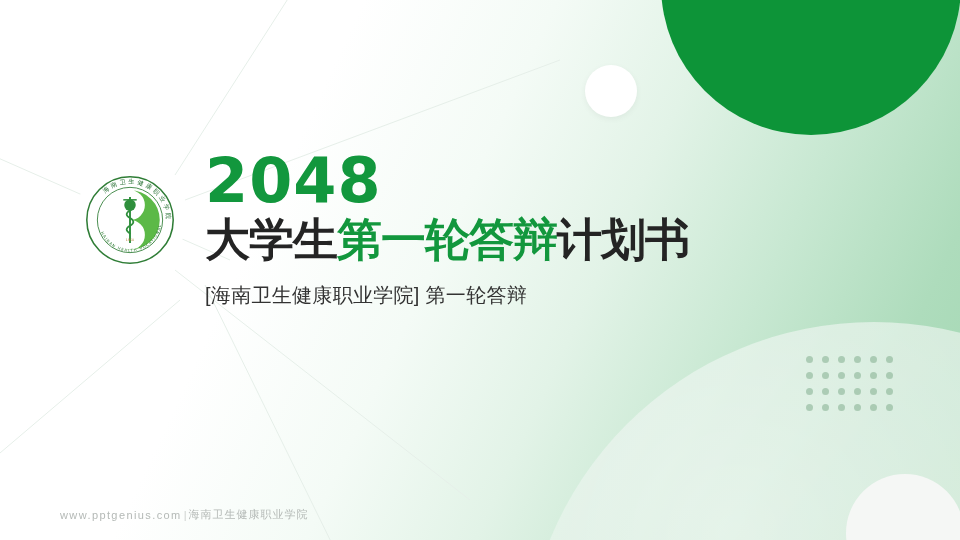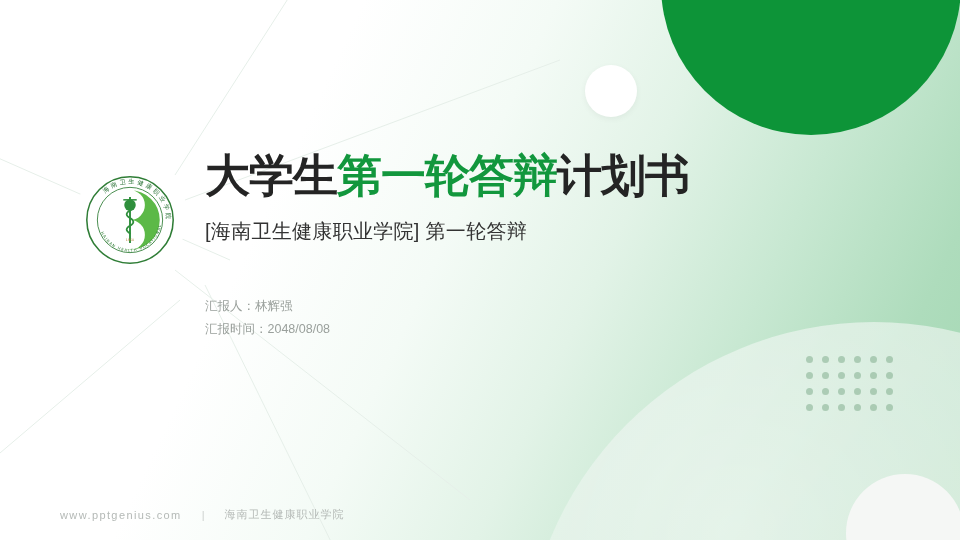--- a/index.html
+++ b/index.html
@@ -85,21 +85,21 @@
   .subtitle{
     margin-top:16px;font-size:20px;color:#333333;letter-spacing:.3px;
   }
 
   .meta{margin-top:50px;font-size:12.5px;color:#9aa09c;line-height:1.85;}
 
   
   .footer{
     position:absolute;left:60px;bottom:18px;
     font-size:11px;color:#b4b9b6;letter-spacing:1.4px;
-    display:flex;align-items:center;gap:20px;white-space:nowrap;
+    display:flex;align-items:center;gap:2px;white-space:nowrap;
   }
   .footer .sep{color:#cdd2cf;letter-spacing:0;}
   .footer .cn{letter-spacing:1px;}
 </style>
 </head>
 <body>
 
 <div class="slide">
 
   <div class="deco big-pale-circle"></div>
@@ -169,29 +169,26 @@
       <textPath href="#arcTop" startOffset="26%">海南卫生健康职业学院</textPath>
     </text>
     <text font-size="4" fill="#2f7d36" font-family="'DejaVu Sans',sans-serif" letter-spacing="1.1">
       <textPath href="#arcBot" startOffset="13%">HAINAN HEALTH VOCATIONAL COLLEGE</textPath>
     </text>
     <text x="50" y="72" font-size="3.4" fill="#b07a2e" text-anchor="middle" font-family="'DejaVu Sans',sans-serif">1950</text>
   </svg>
 
   <div class="content">
 
+    <div class="year">2048</div>
 
     <h1 class="headline"><span>大学生</span><span class="g">第一轮答辩</span><span>计划书</span></h1>
 
     <div class="subtitle">[海南卫生健康职业学院] 第一轮答辩</div>
 
-    <div class="meta">
-      <div>汇报人：林辉强</div>
-      <div>汇报时间：2048/08/08</div>
-    </div>
   </div>
 
   <div class="footer">
     <span>www.pptgenius.com</span>
     <span class="sep">|</span>
     <span class="cn">海南卫生健康职业学院</span>
   </div>
 
 </div>
 

